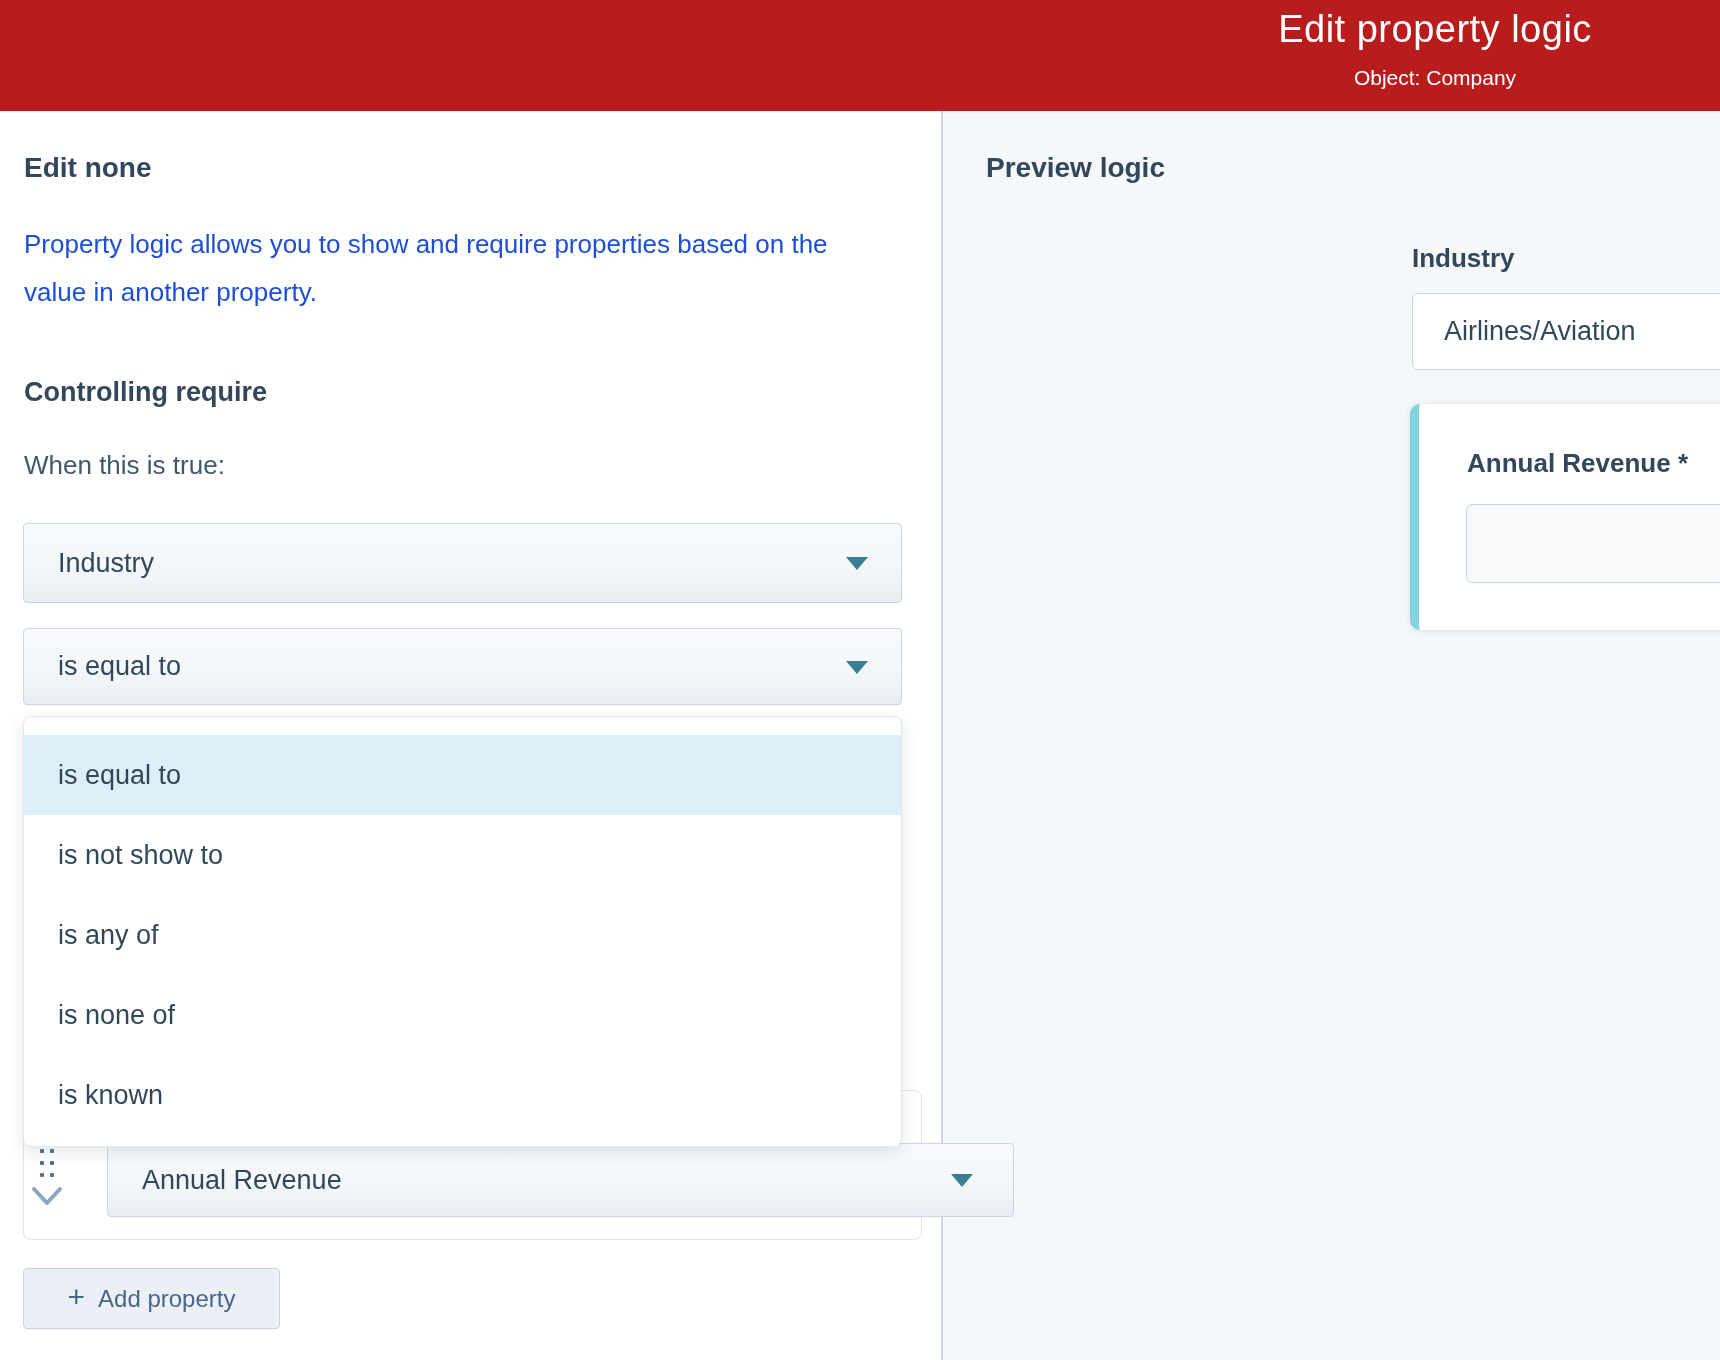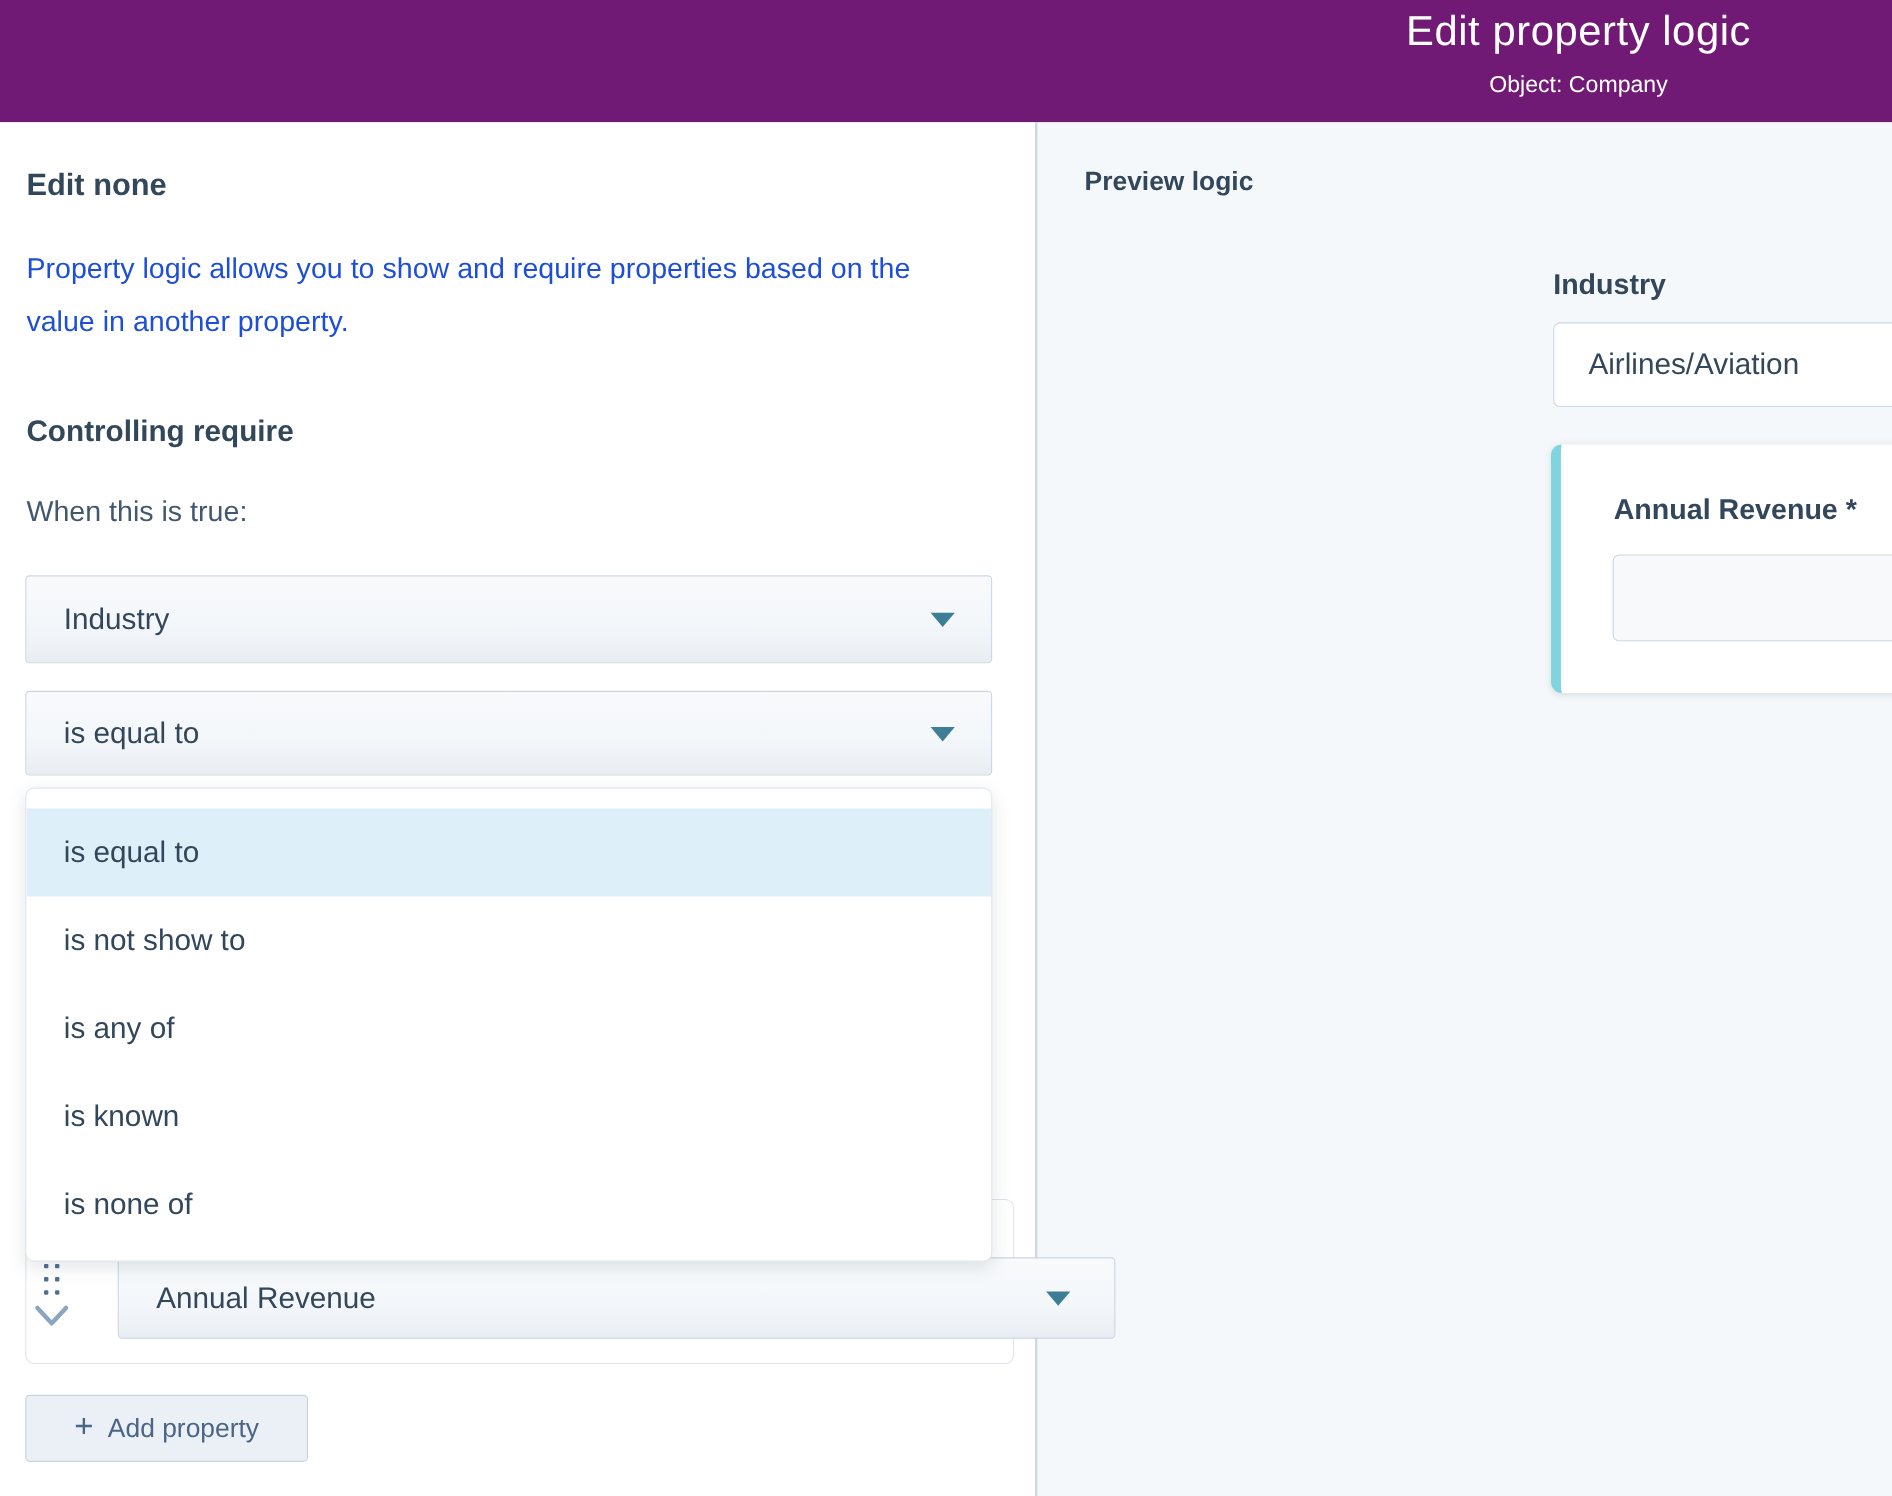--- a/index.html
+++ b/index.html
@@ -6,21 +6,21 @@
   html,body { width:1720px; height:1360px; overflow:hidden; }
   body {
     font-family:"Liberation Sans", sans-serif;
     position:relative;
     background:#ffffff;
     color:#33475b;
   }
   
   .header {
     position:absolute; left:0; top:0; width:1720px; height:124px;
-    background:#701a75;
+    background:#b91c1c;
     border-bottom:3px solid #d4d8de;
   }
   .header-titles {
     position:absolute; left:1150px; top:0; width:570px; height:108px;
     text-align:center; color:#ffffff;
   }
   .header-title { position:absolute; left:0; top:8px; width:570px; font-size:38px; font-weight:500; letter-spacing:0.5px; }
   .header-subtitle { position:absolute; left:0; top:66px; width:570px; font-size:21px; font-weight:400; }
 
   
@@ -100,21 +100,21 @@
   .add-property-btn {
     position:absolute; left:23px; top:1268px; width:257px; height:61px;
     background:#eaf0f6; border:1px solid #c7d3e2; border-radius:4px;
     display:flex; align-items:center; justify-content:center;
     cursor:pointer; z-index:2;
   }
   .add-property-btn .plus { font-size:30px; font-weight:400; color:#4a6587; margin-right:13px; margin-top:-3px; }
   .add-property-btn .lbl { font-size:24px; color:#4a6587; }
 
   
-  .h-preview { position:absolute; left:986px; top:152px; font-size:24px; font-weight:700; color:#33475b; }
+  .h-preview { position:absolute; left:986px; top:152px; font-size:28px; font-weight:700; color:#33475b; }
   .l-industry { position:absolute; left:1412px; top:243px; font-size:26px; font-weight:700; color:#33475b; }
   .industry-input {
     position:absolute; left:1412px; top:293px; width:400px; height:77px;
     background:#ffffff; border:1px solid #cbd6e2; border-radius:6px;
     display:flex; align-items:center;
     font-size:27px; color:#33475b;
   }
   .industry-input .val { margin-left:31px; }
   .preview-card {
     position:absolute; left:1410px; top:404px; width:422px; height:226px;
@@ -154,22 +154,22 @@
 
 <div class="hs-select select-operator">
   <span class="sel-text">is equal to</span>
   <span class="caret"></span>
 </div>
 
 <div class="dropdown-panel">
   <div class="dropdown-option selected">is equal to</div>
   <div class="dropdown-option">is not show to</div>
   <div class="dropdown-option">is any of</div>
+  <div class="dropdown-option">is none of</div>
   <div class="dropdown-option">is known</div>
-  <div class="dropdown-option">is none of</div>
 </div>
 
 <div class="dependent-card"></div>
 
 <div class="grip-icon">
   <span></span>
     <span></span>
     <span></span>
     <span></span>
     <span></span>

